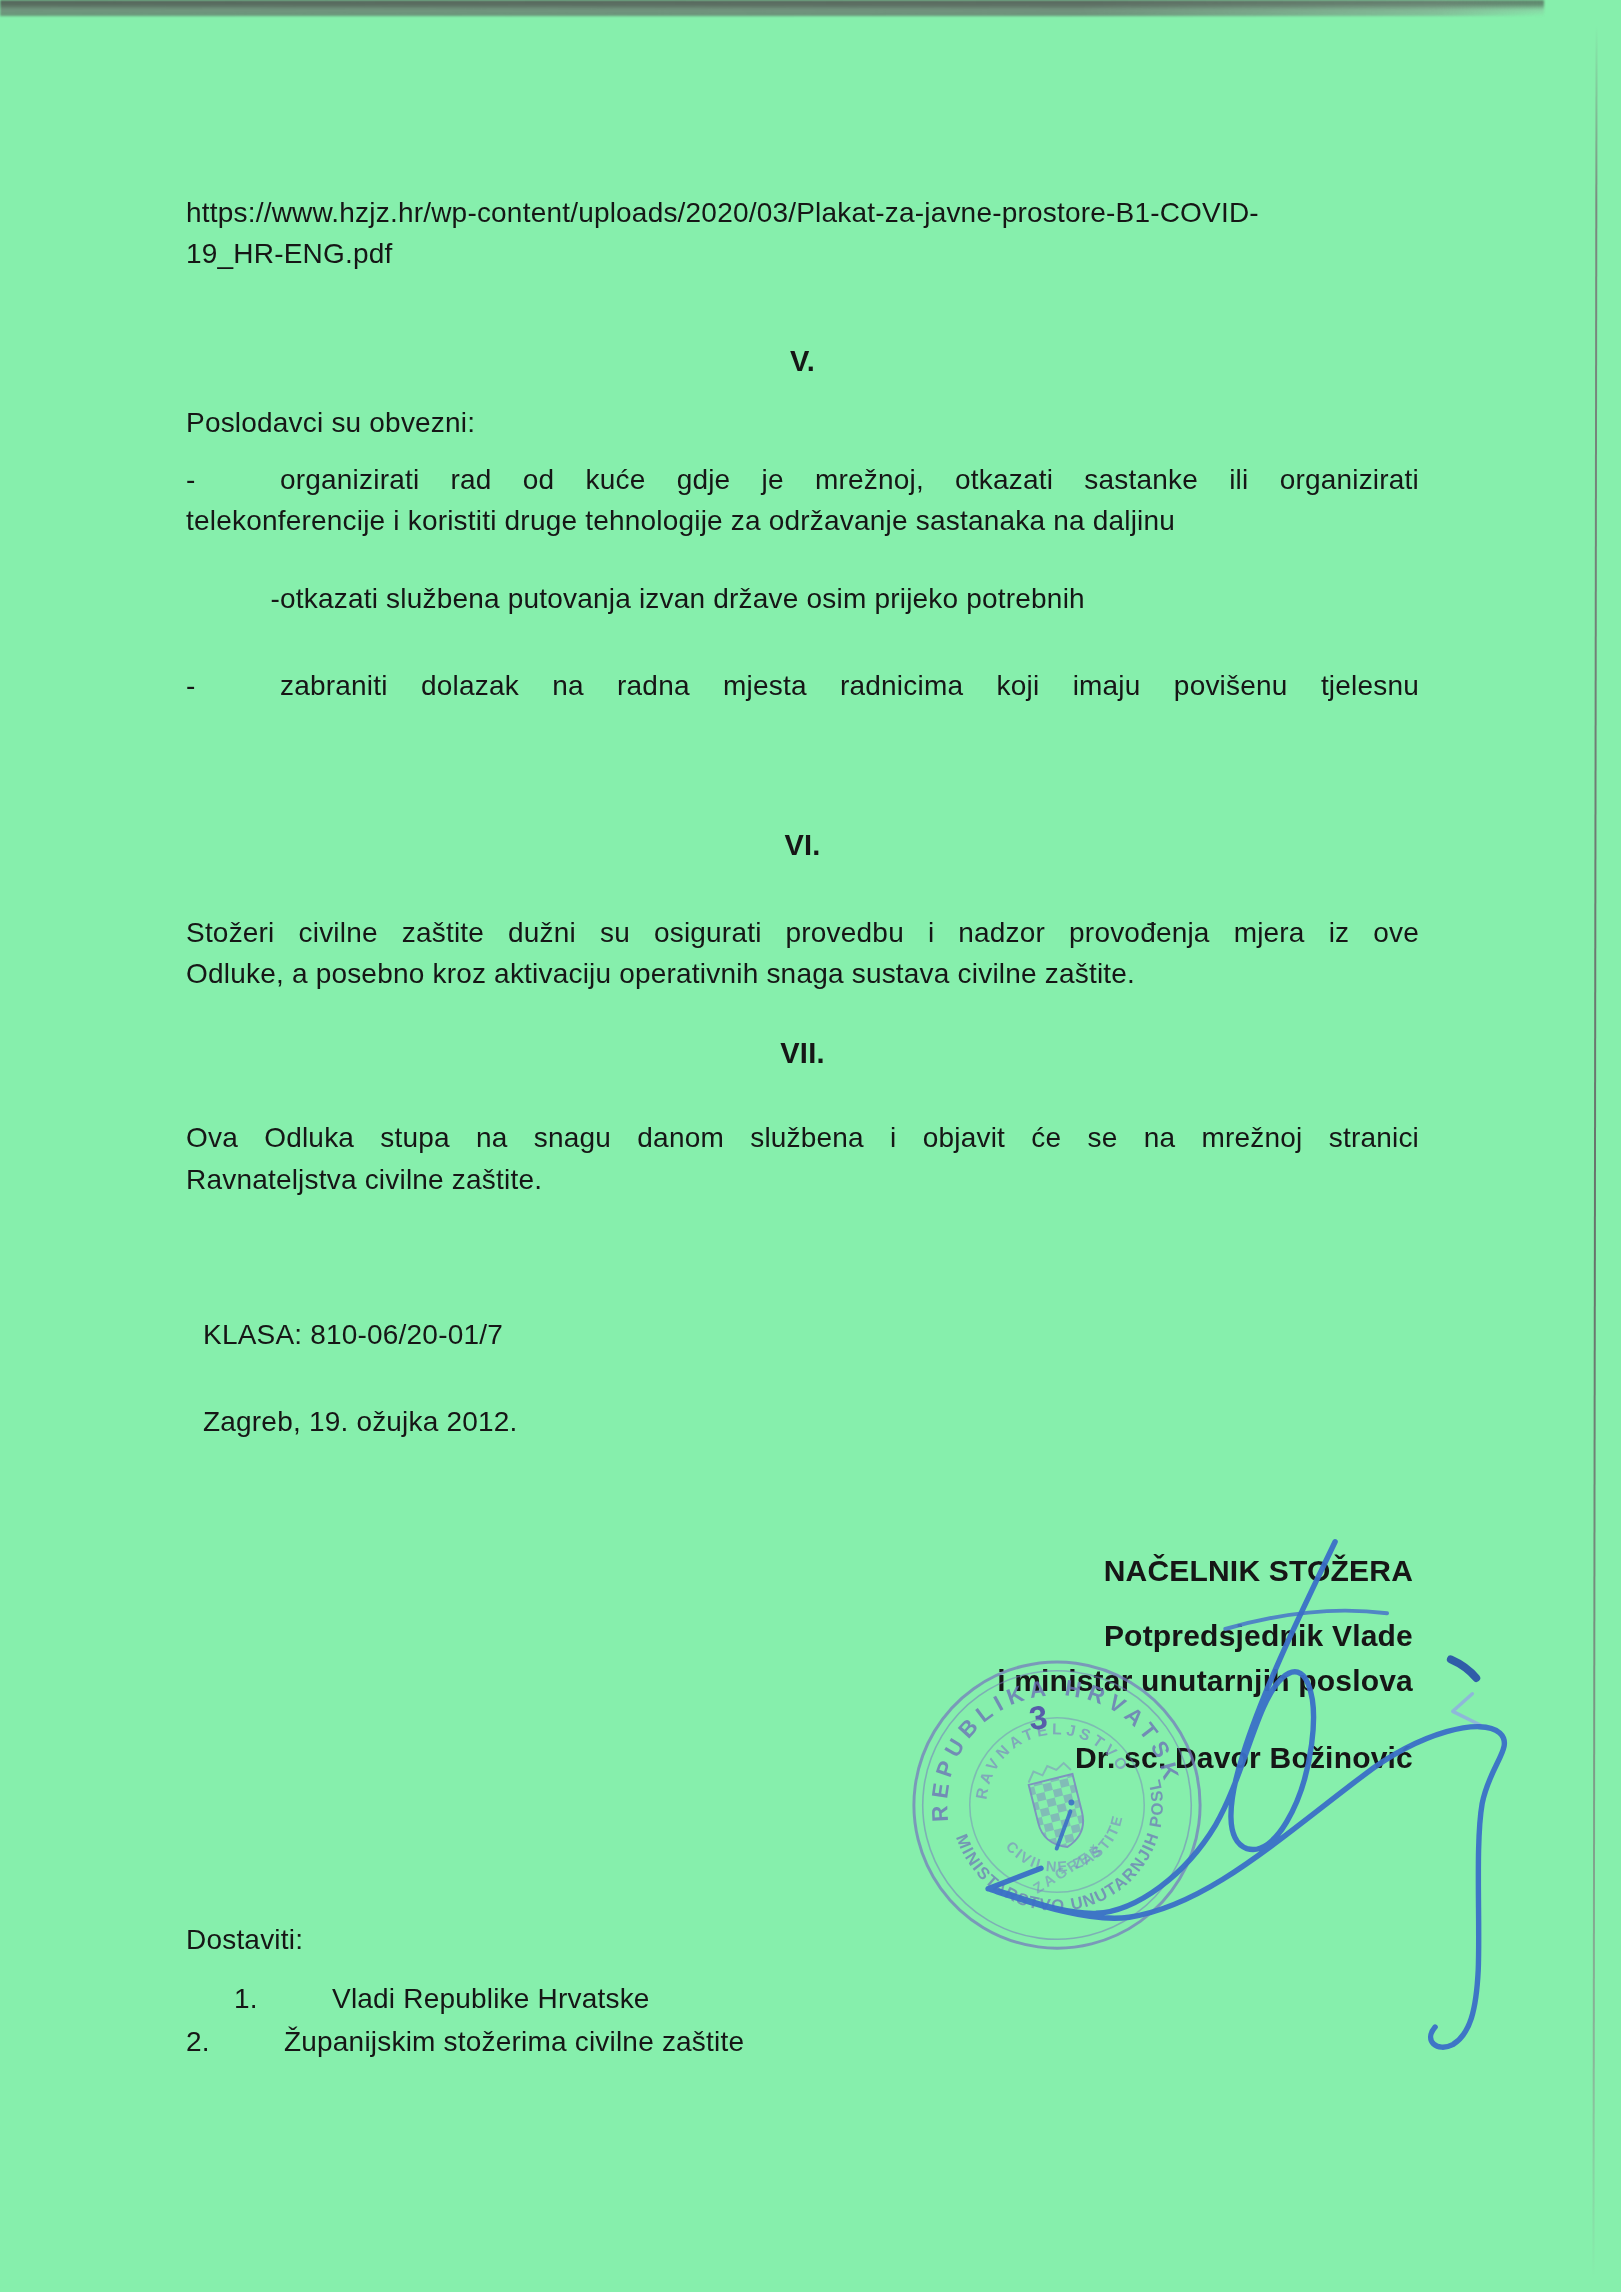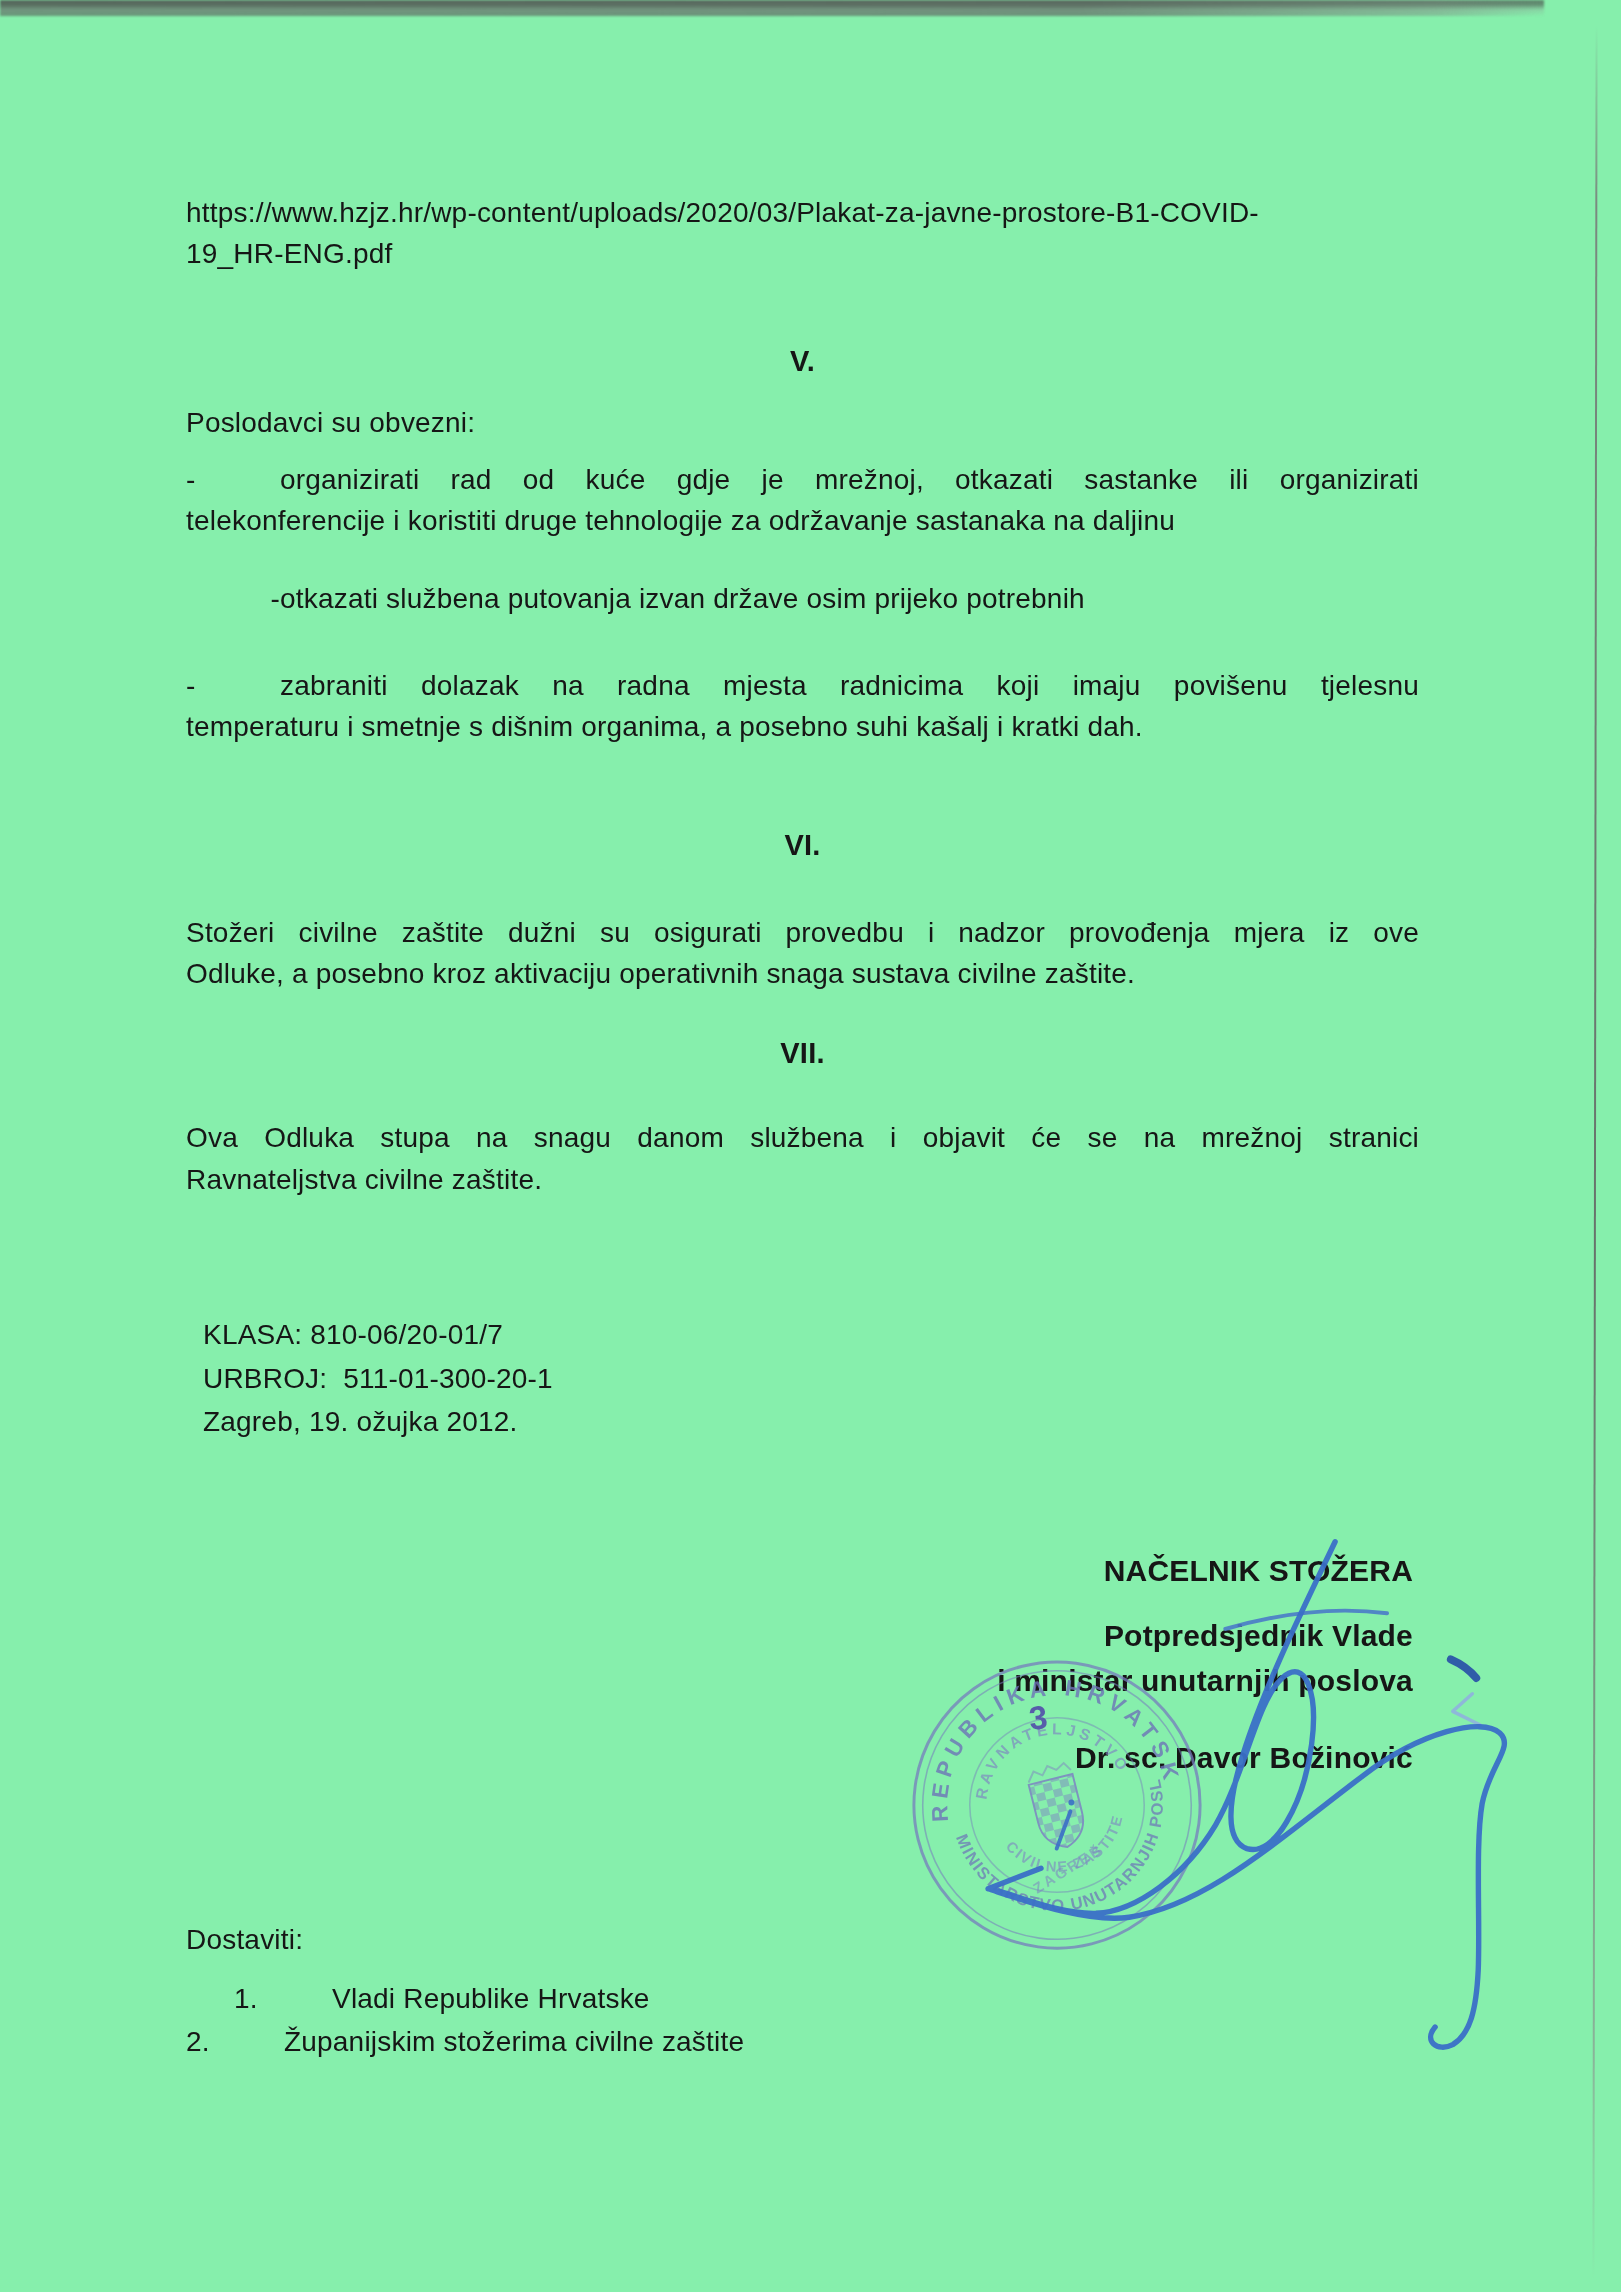--- a/index.html
+++ b/index.html
@@ -51,32 +51,30 @@
 
   <div class="t col heading" style="top:341px;">V.</div>
   <div class="t" style="left:186px;top:402px;">Poslodavci su obvezni:</div>
 
   <div class="t col just" style="top:459px;"><span class="dash">-</span><span>organizirati rad od kuće gdje je mrežnoj, otkazati sastanke ili organizirati</span></div>
   <div class="t" style="left:186px;top:500px;">telekonferencije i koristiti druge tehnologije za održavanje sastanaka na daljinu</div>
 
   <div class="t" style="left:186px;top:578px;text-align:right;"><span class="dash">-</span><span>otkazati službena putovanja izvan države osim prijeko potrebnih</span></div>
 
   <div class="t col just" style="top:665px;"><span class="dash">-</span><span>zabraniti dolazak na radna mjesta radnicima koji imaju povišenu tjelesnu</span></div>
-  <div class="t" style="left:186px;top:706px;">temperaturu i smetnje s dišnim organima, a posebno suhi kašalj i kratki dah.</div>
 
   <div class="t col heading" style="top:825px;">VI.</div>
   <div class="t col just" style="top:912px;">Stožeri civilne zaštite dužni su osigurati provedbu i nadzor provođenja mjera iz ove</div>
   <div class="t col heading" style="top:1033px;">VII.</div>
 
   <div class="t" style="left:186px;top:953px;">Odluke, a posebno kroz aktivaciju operativnih snaga sustava civilne zaštite.</div>
   <div class="t col just" style="top:1117px;">Ova Odluka stupa na snagu danom službena i objavit će se na mrežnoj stranici</div>
   <div class="t" style="left:186px;top:1159px;">Ravnateljstva civilne zaštite.</div>
 
   <div class="t" style="left:203px;top:1313px;line-height:43px;">KLASA: 810-06/20-01/7</div>
-  <div class="t" style="left:203px;top:1357px;line-height:43px;">URBROJ: &nbsp;511-01-300-20-1</div>
   <div class="t" style="left:203px;top:1400px;line-height:43px;">Zagreb, 19. ožujka 2012.</div>
 
   <div class="sigline" style="top:1554px;">NAČELNIK STOŽERA</div>
   <div class="sigline" style="top:1619px;">Potpredsjednik Vlade</div>
   <div class="sigline" style="top:1664px;">i ministar unutarnjih poslova</div>
   <div class="sigline" style="top:1741px;">Dr. sc. Davor Božinović</div>
 
   <div class="stamp-wrap">
     <svg width="294" height="304" viewBox="0 0 300 310">
       <g transform="rotate(-14 150 152)" stroke-linecap="round">

